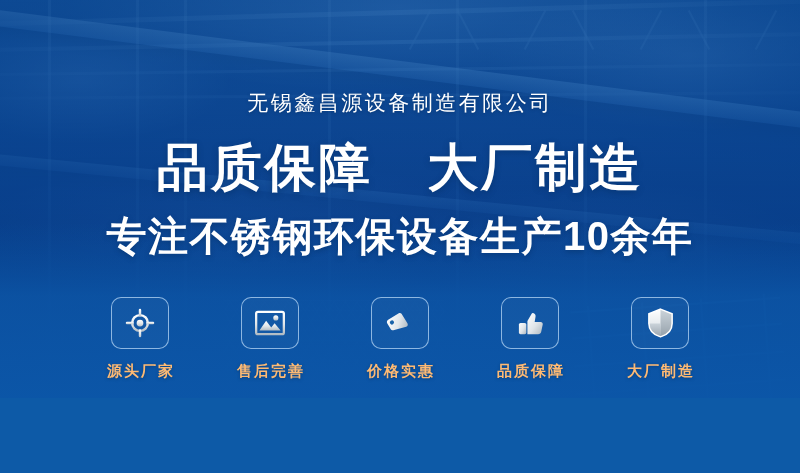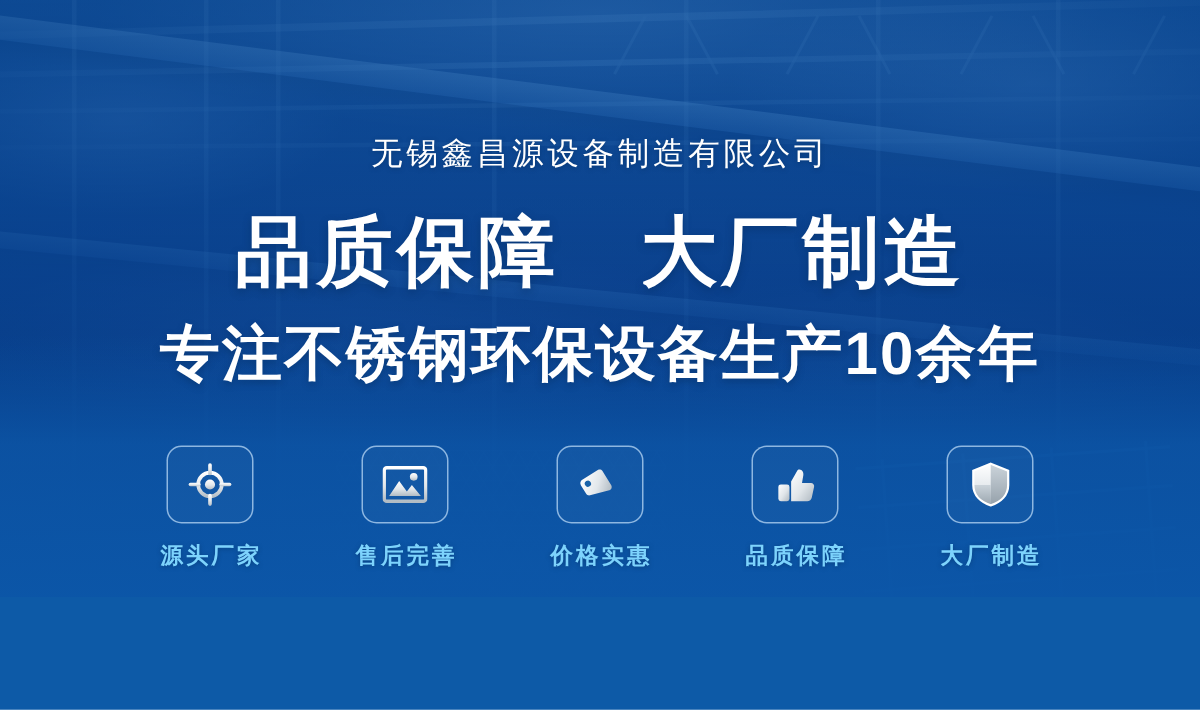--- a/index.html
+++ b/index.html
@@ -179,21 +179,21 @@
     width:58px; height:52px;
     border:1px solid rgba(190,220,248,.72);
     border-radius:10px;
     display:flex; align-items:center; justify-content:center;
     background:rgba(255,255,255,.03);
   }
   .fbox svg{ display:block; }
   .flabel{
     margin-top:13px;
     font-size:15px; line-height:18px;
-    font-weight:700; color:#7dd3fc;
+    font-weight:700; color:#fdba74;
     letter-spacing:2px;
     text-indent:2px;
     text-shadow:0 1px 3px rgba(6,46,92,.5);
     white-space:nowrap;
   }
 </style>
 </head>
 <body>
 
 <div class="banner">

